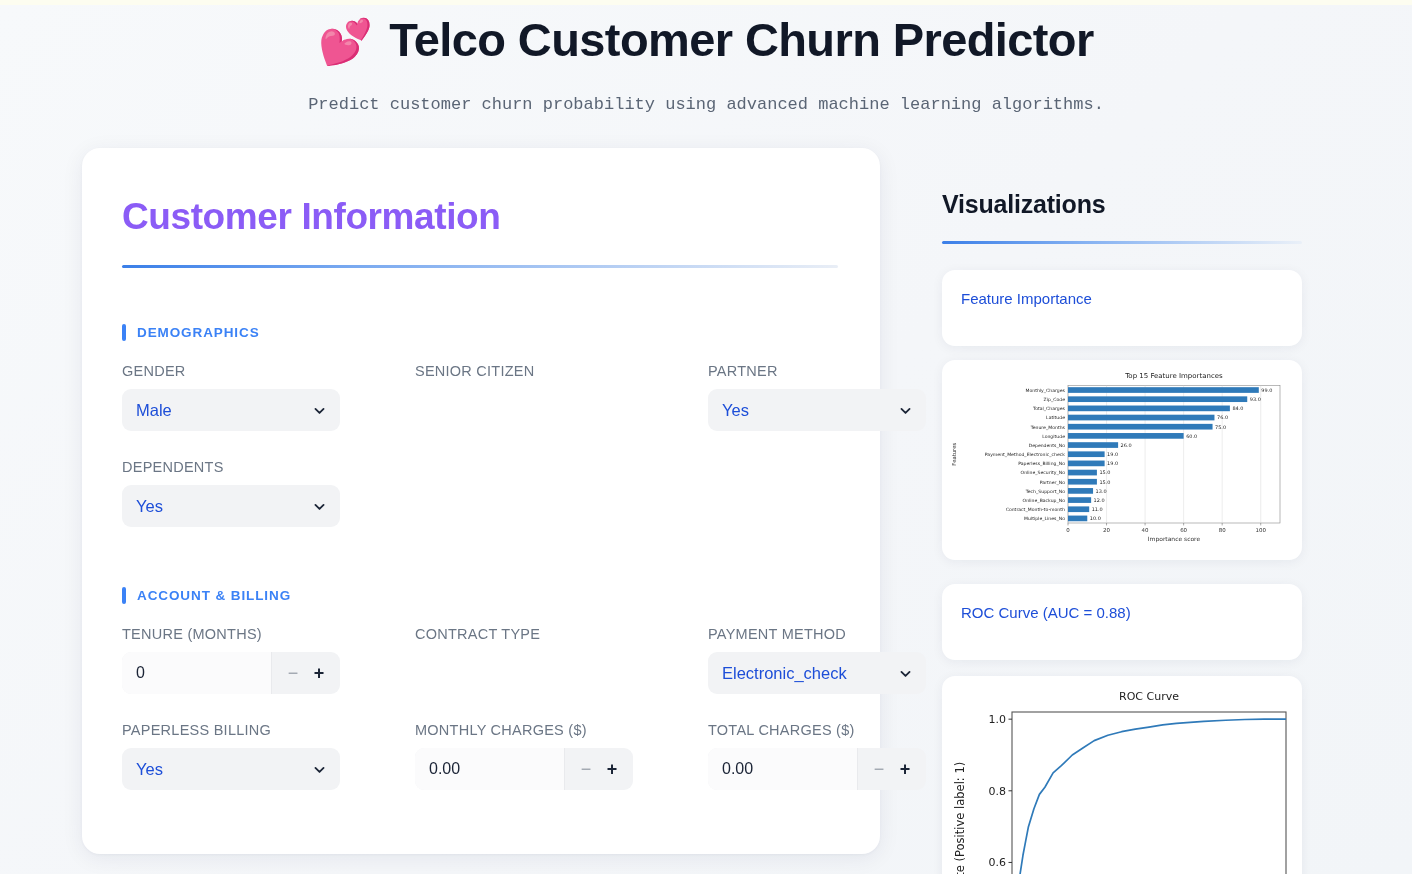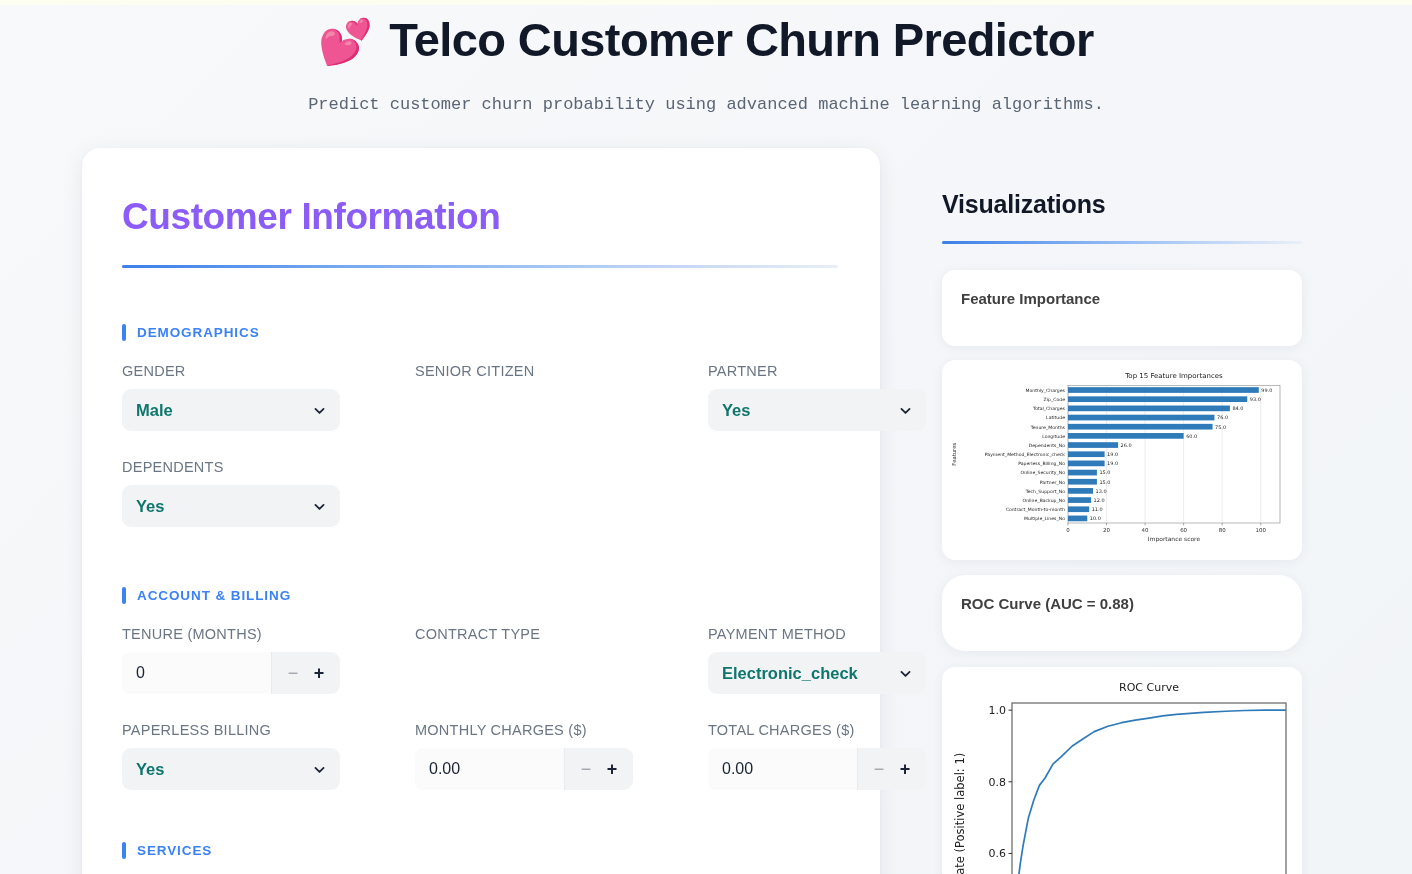--- a/index.html
+++ b/index.html
@@ -147,23 +147,22 @@
     background: #f2f3f5;
     border-radius: 9px;
     display: flex;
     align-items: center;
     padding: 0 14px;
     cursor: pointer;
     user-select: none;
   }
   .select .val {
     font-size: 16.5px;
-    color: #0f766e;
+    color: #1d4ed8;
     flex: 1;
-    font-weight: bold;
   }
   .chev {
     width: 13px;
     height: 13px;
     flex: none;
     color: #1b2436;
   }
 
   
   .stepper {
@@ -229,22 +228,22 @@
     background: #ffffff;
     border-radius: 13px;
     box-shadow: 0 2px 12px rgba(20,35,70,0.06);
     padding: 20px 19px;
     min-height: 76px;
     display: flex;
     align-items: flex-start;
   }
   .viz-card-label {
     font-size: 15px;
-    font-weight: bold;
-    color: #404040;
+    font-weight: normal;
+    color: #1d4ed8;
   }
 
   .chart-card {
     margin-top: 14px;
     background: #ffffff;
     border-radius: 13px;
     box-shadow: 0 2px 12px rgba(20,35,70,0.06);
     padding: 8px 8px 6px 8px;
   }
 
@@ -374,24 +373,20 @@
           <div class="stepper">
             <div class="num">0.00</div>
             <div class="btns">
               <div class="sbtn minus">−</div>
               <div class="sbtn plus">+</div>
             </div>
           </div>
         </div>
       </div>
 
-      <div class="section-head" style="margin-top:48px;">
-        <div class="section-bar"></div>
-        <div class="section-label">SERVICES</div>
-      </div>
     </div>
 
     <div class="viz-col">
       <div class="viz-title">Visualizations</div>
       <div class="viz-rule"></div>
 
       <div class="viz-card">
         <span class="viz-card-label">Feature Importance</span>
       </div>
 
@@ -462,21 +457,21 @@
               <text x="141.7" y="147.79999999999998" font-size="5" fill="#222">11.0</text>
               <rect x="118" y="152.332" width="19.27272727272728" height="5.8693333333333335" fill="#2f7ab9"></rect>
               <text x="115" y="157.26666666666665" text-anchor="end" font-size="4.6" fill="#222">Multiple_Lines_No</text>
               <text x="139.77272727272728" y="157.26666666666665" font-size="5" fill="#222">10.0</text>
               <text x="224" y="179" text-anchor="middle" font-size="6" fill="#333">Importance score</text>
               <text x="6" y="89" text-anchor="middle" font-size="5.5" fill="#333" transform="rotate(-90 6 89)">Features</text>
             </g>
         </svg>
       </div>
 
-      <div class="viz-card" style="margin-top:15px;border-radius:23px;">
+      <div class="viz-card" style="margin-top:24px;">
         <span class="viz-card-label">ROC Curve (AUC = 0.88)</span>
       </div>
 
       <div class="chart-card" style="margin-top:16px;padding:8px 8px 0 8px;">
         <svg class="roc-chart" viewBox="0 0 344 230" preserveAspectRatio="none">
           <g id="roc-chart-g">
               <text x="199" y="16" text-anchor="middle" font-size="11" fill="#222">ROC Curve</text>
               <rect x="62" y="28" width="274" height="240" fill="#fff" stroke="#555" stroke-width="1.1"></rect>
               <line x1="58.5" y1="250.08955223880596" x2="62" y2="250.08955223880596" stroke="#333" stroke-width="1"></line>
               <text x="56" y="254.08955223880596" text-anchor="end" font-size="11" fill="#222">0.4</text>

